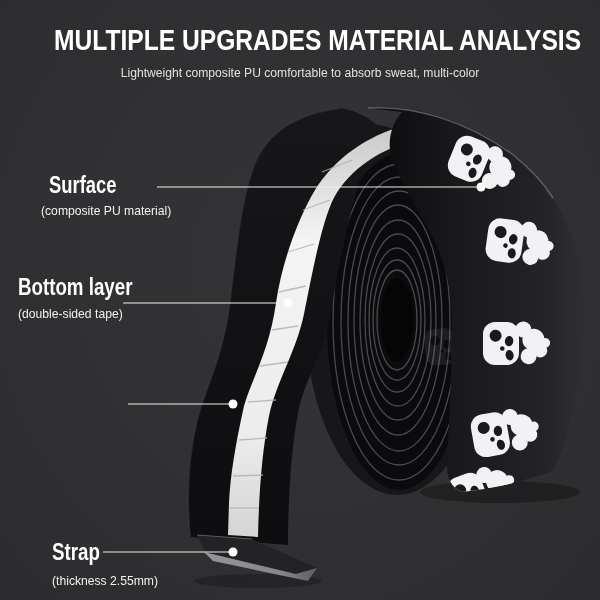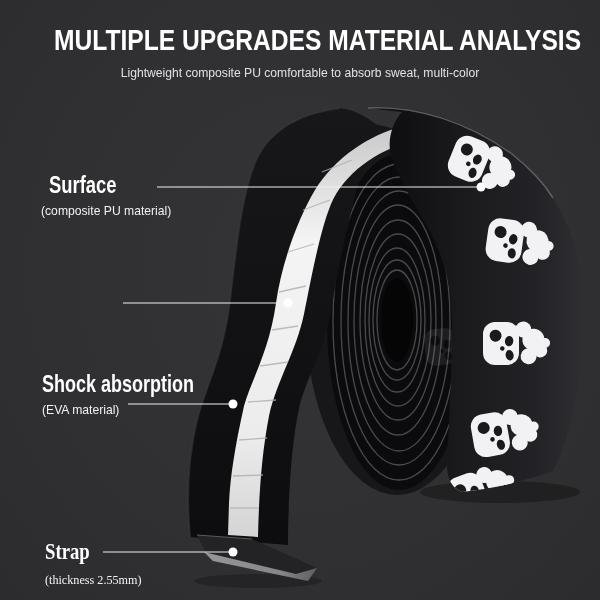--- a/index.html
+++ b/index.html
@@ -183,24 +183,24 @@
   </svg>
 
   <div class="abs title">MULTIPLE UPGRADES MATERIAL ANALYSIS</div>
   <div class="abs subtitle">Lightweight composite PU comfortable to absorb sweat, multi-color</div>
 
   <div class="abs" style="left:33px;top:172px;width:160px;">
     <div class="biglabel center-origin" style="font-size:23px;transform:scaleX(0.8);">Surface</div>
     <div class="sublabel center-origin" style="margin-top:4px;">(composite PU material)</div>
   </div>
 
-
-  <div class="abs" style="left:42px;top:370px;">
-    <div class="biglabel" style="transform:scaleX(0.75);">Shock absorption</div>
-    <div class="sublabel" style="margin-top:4px;">(EVA material)</div>
+  <div class="abs" style="left:18px;top:273px;">
+    <div class="biglabel" style="transform:scaleX(0.78);">Bottom layer</div>
+    <div class="sublabel" style="margin-top:5px;">(double-sided tape)</div>
   </div>
 
-  <div class="abs" style="left:45px;top:538px;font-family:Liberation Serif, serif;">
+
+  <div class="abs" style="left:52px;top:538px;">
     <div class="biglabel" style="transform:scaleX(0.78);">Strap</div>
     <div class="sublabel" style="margin-top:7px;">(thickness 2.55mm)</div>
   </div>
 
 </div>
 
 </body></html>

